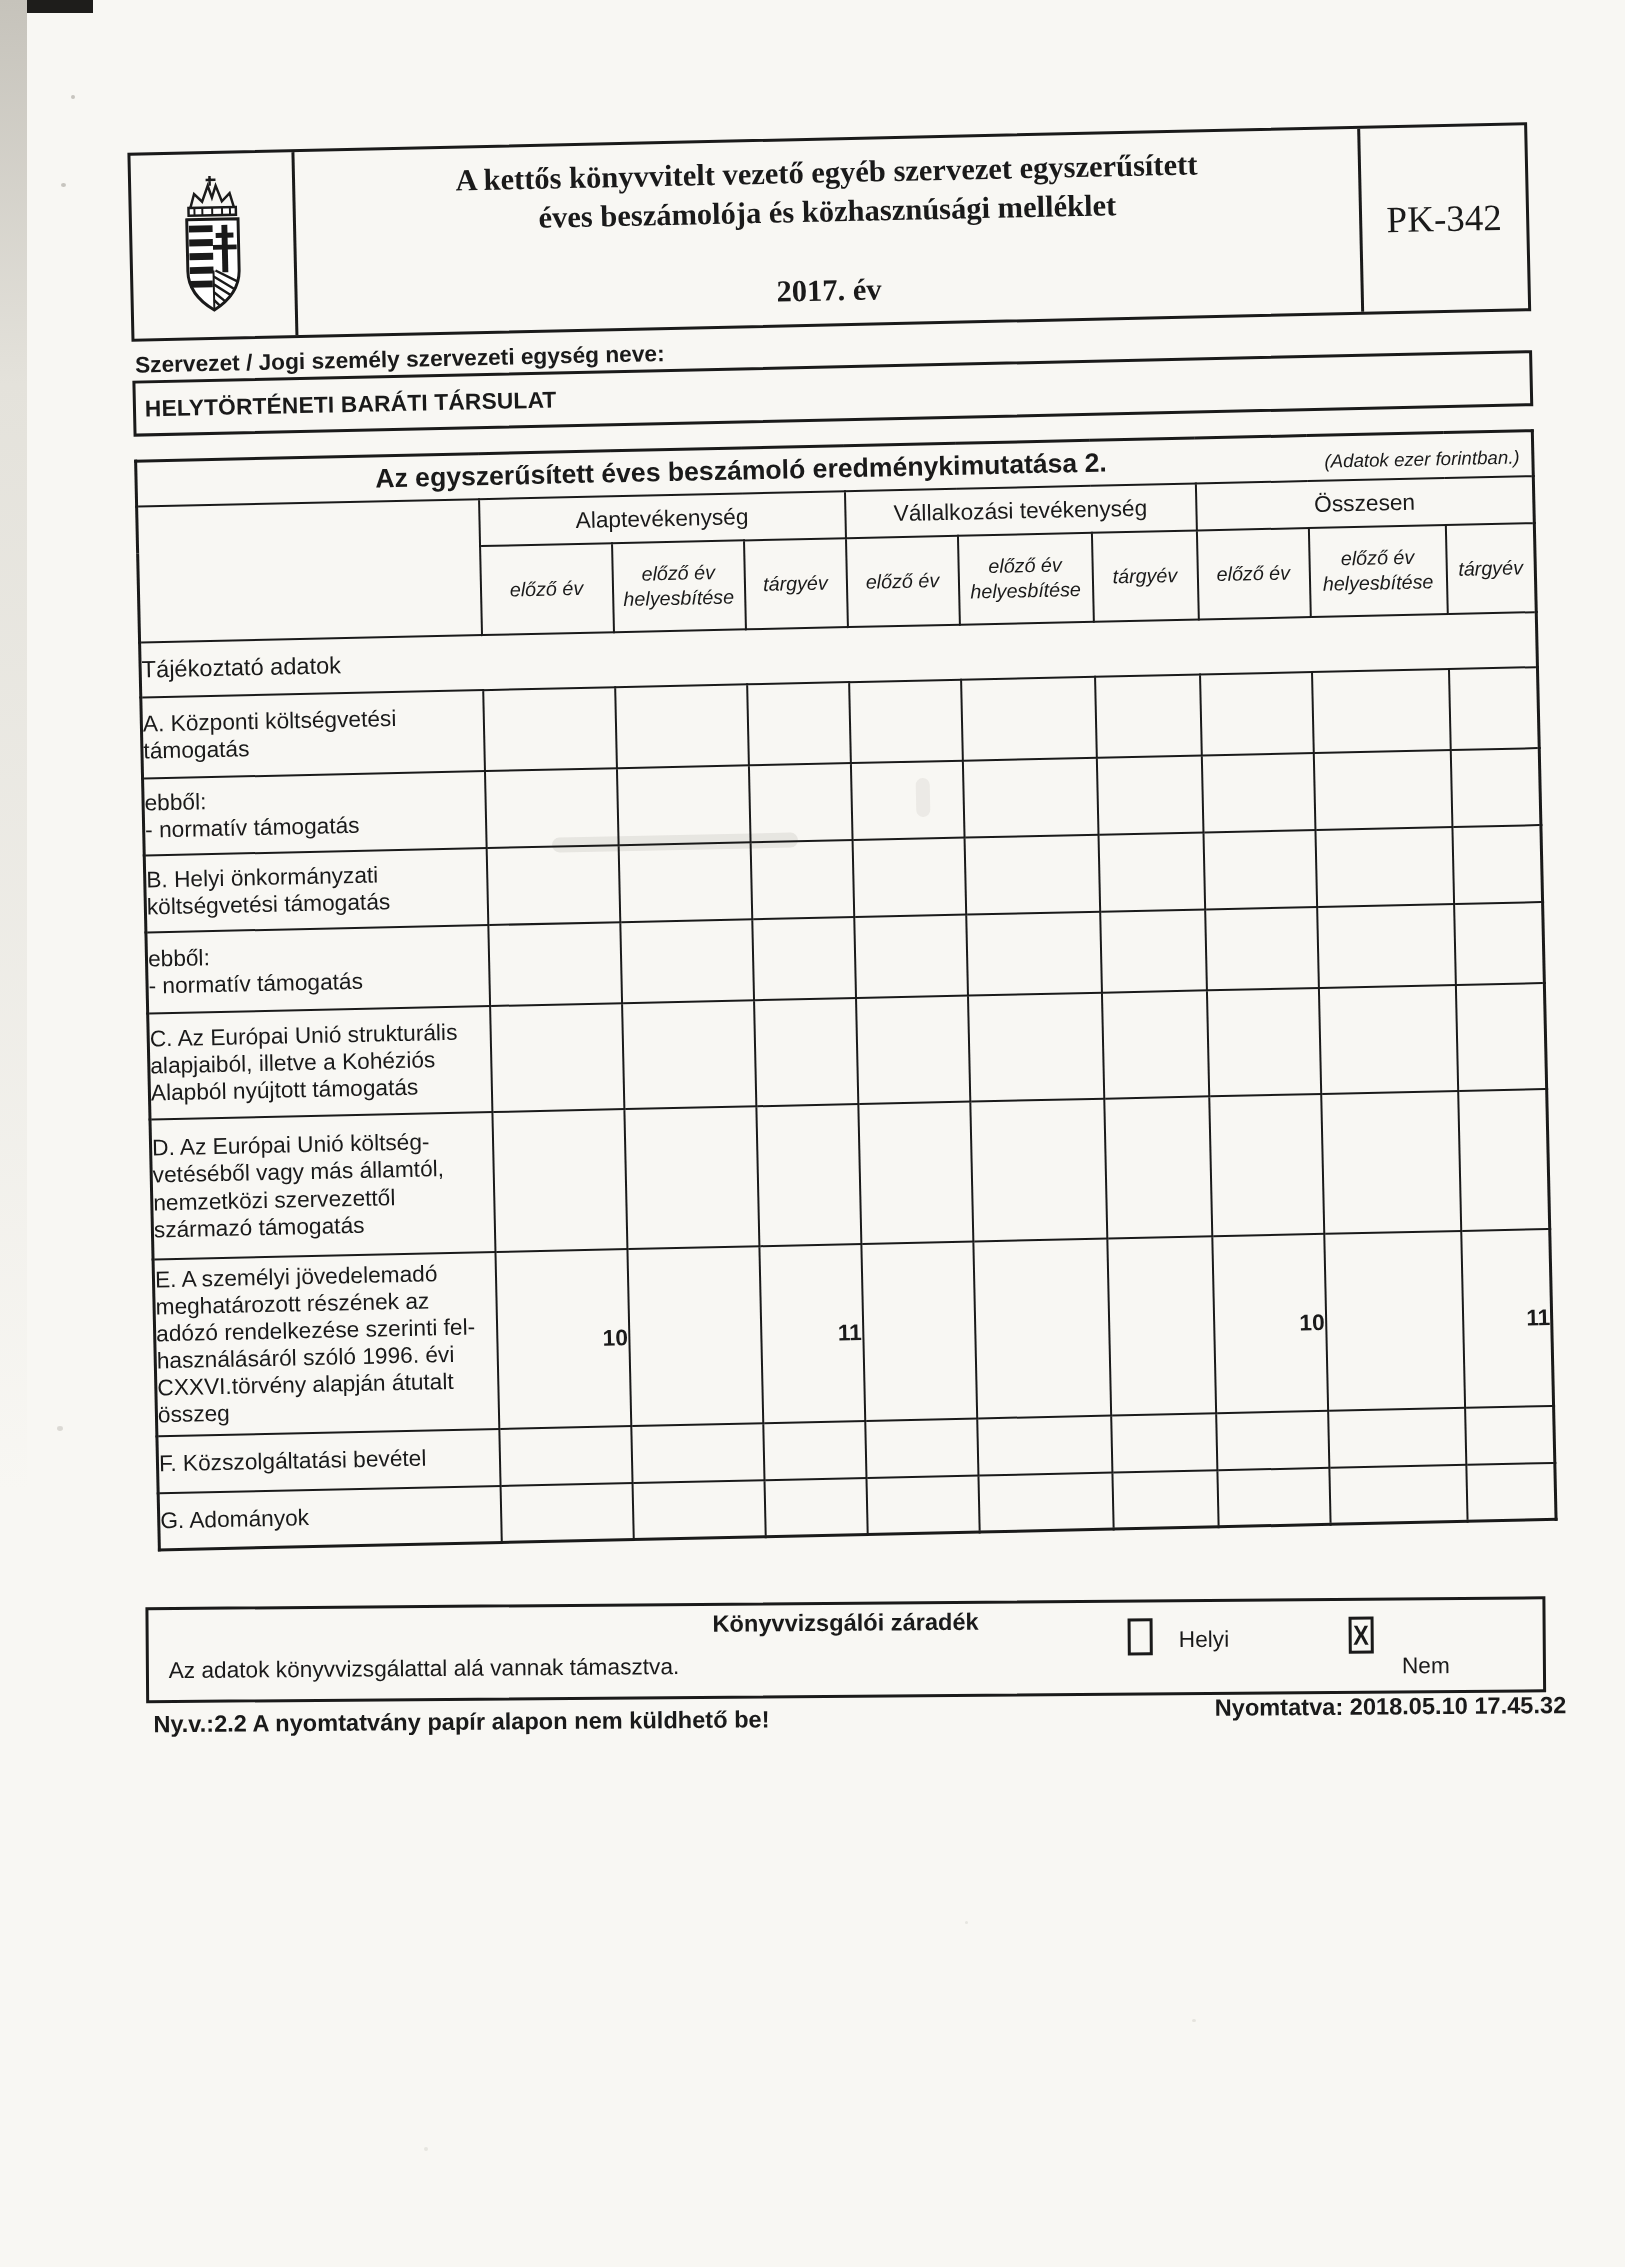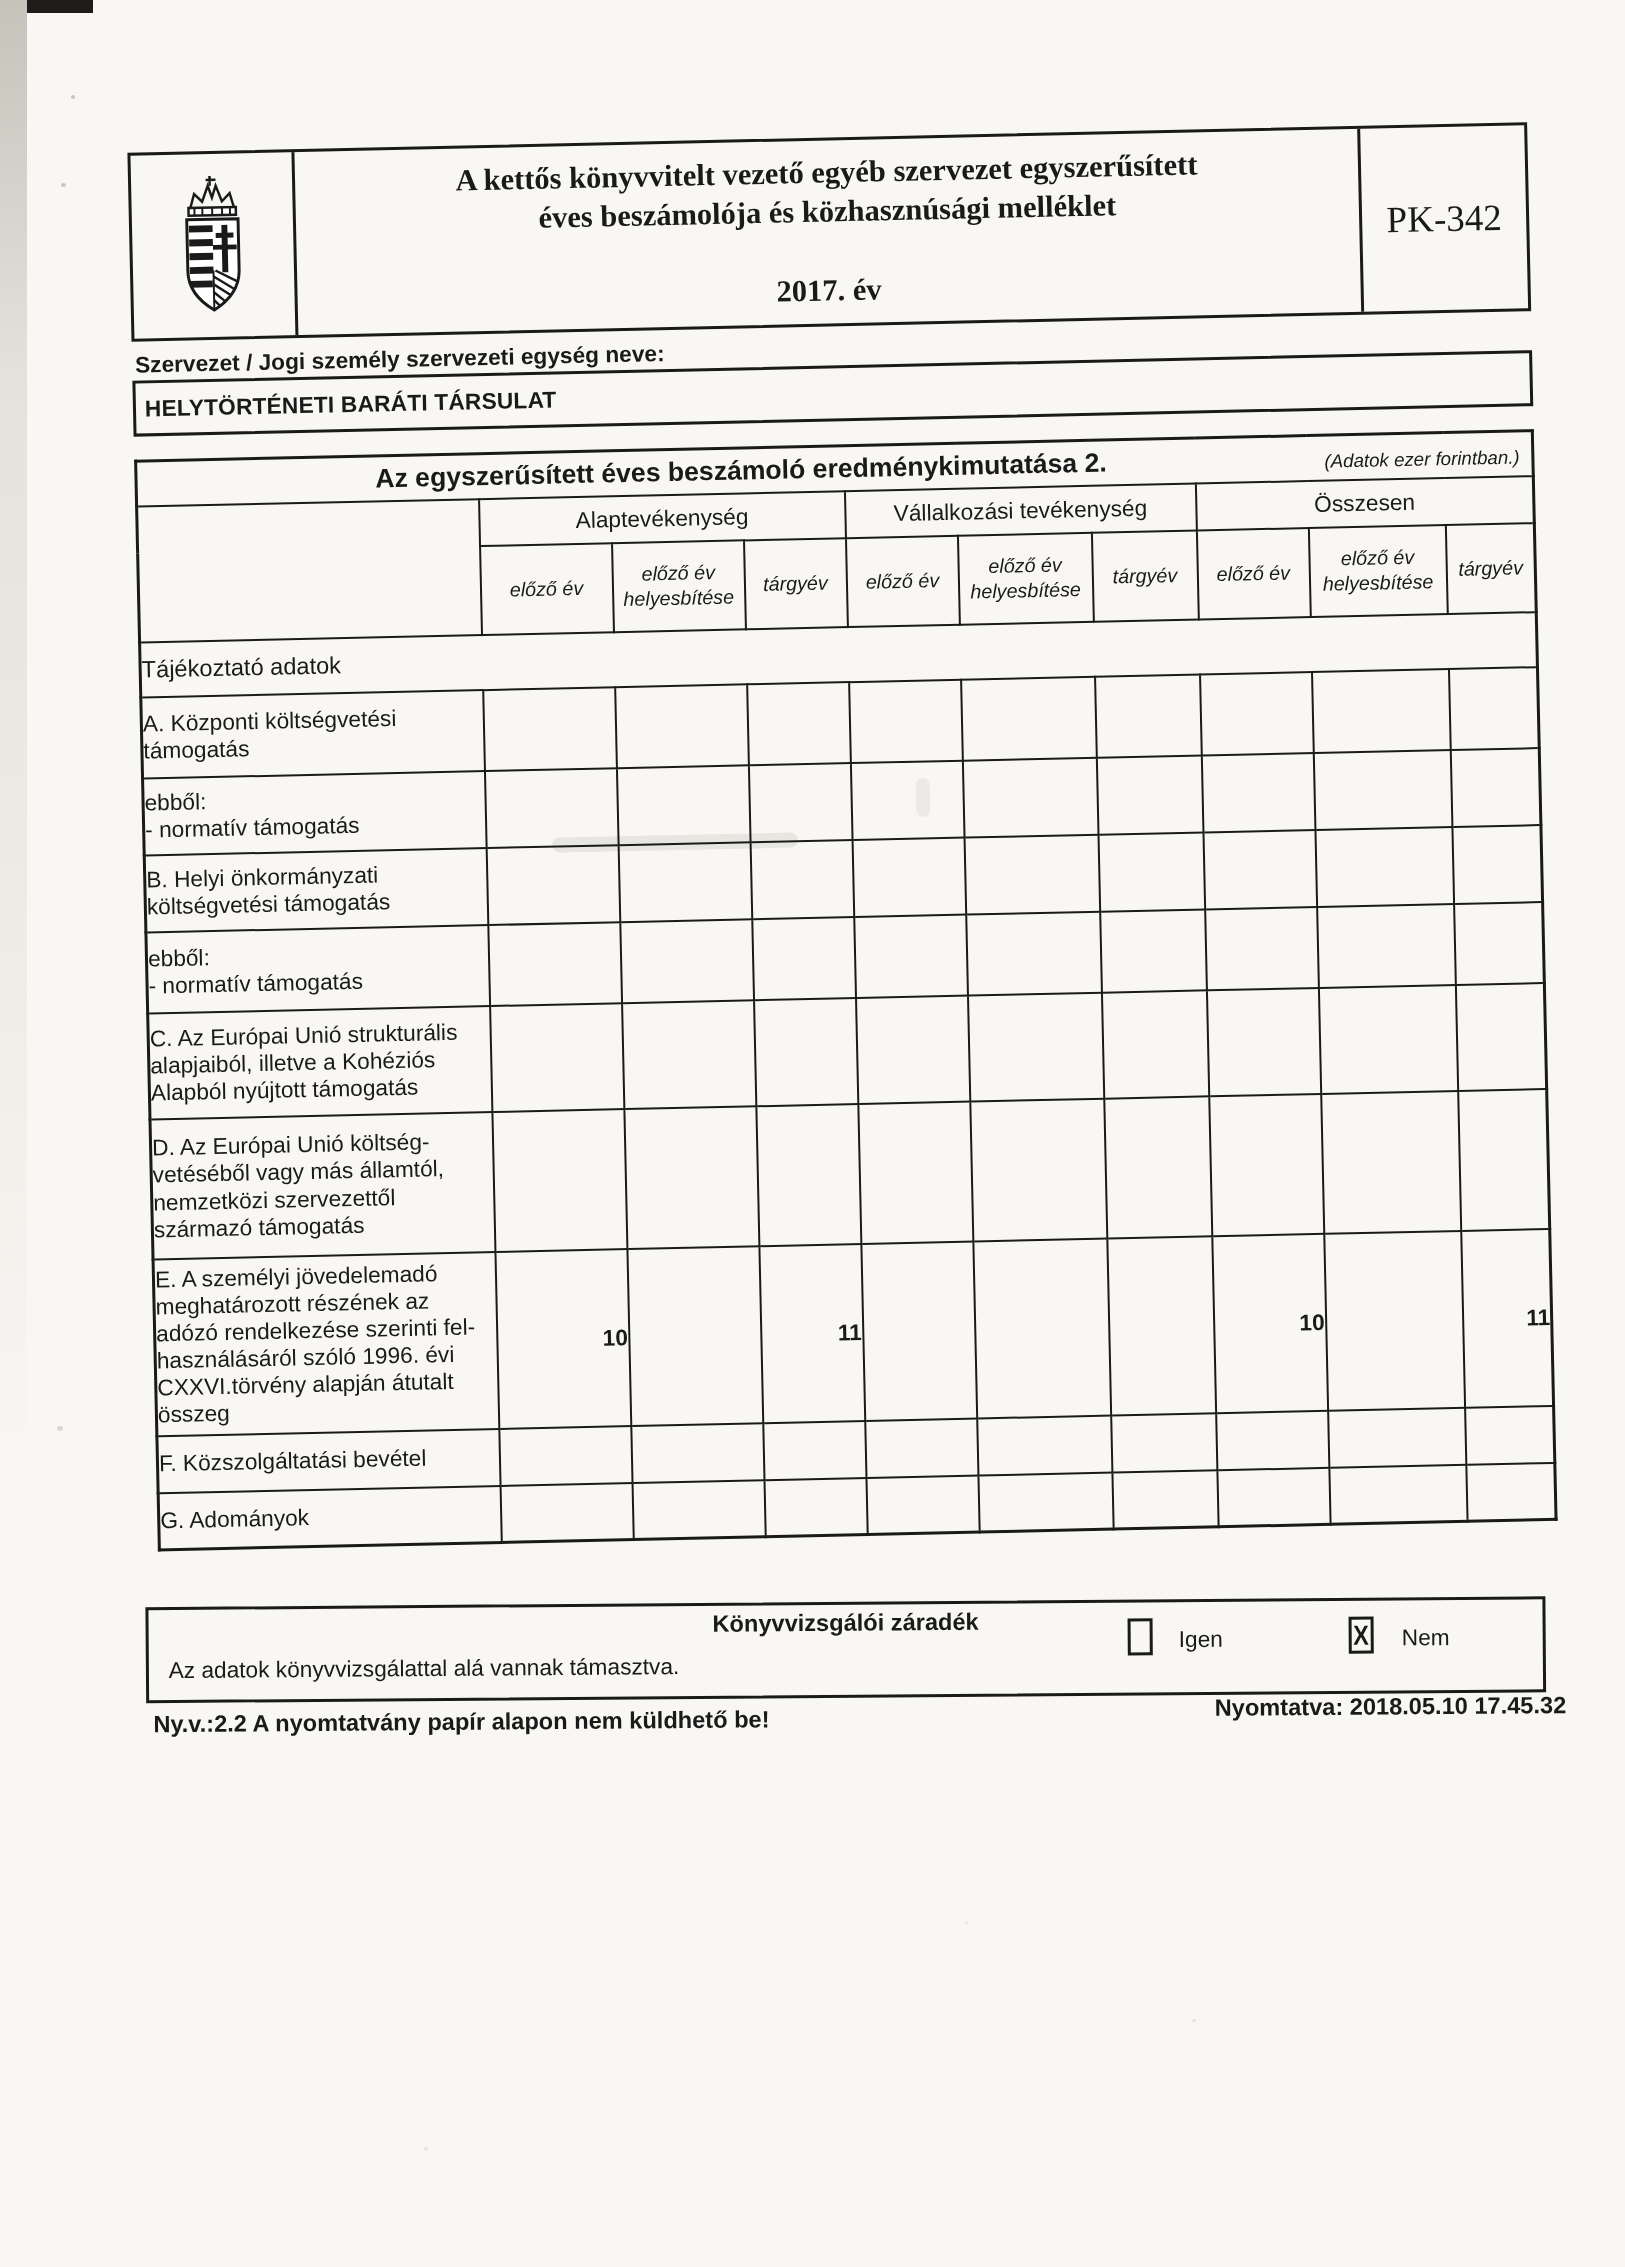--- a/index.html
+++ b/index.html
@@ -77,21 +77,21 @@
   .audit-stmt { position:absolute; left:19.7px; top:47px; font-size:22.7px; }
   .chk { position:absolute; top:15.8px; width:24.6px; height:37px;
          border:3px solid #1a1a1a; box-sizing:border-box; display:flex;
          align-items:center; justify-content:center; }
   .chk .mark { font-size:27.6px; font-weight:bold; line-height:1;
                font-family:"Liberation Sans", sans-serif; transform:scaleX(0.85); }
   .chk.igen { left:979px; }
   .chk.nem  { left:1200px; }
   .chk-label { position:absolute; top:23.6px; font-size:22.7px; }
   .chk-label.igen { left:1030px; }
-  .chk-label.nem  { left:1253px; }
+  .chk-label.nem  { left:1253px;margin-top:28px; }
 
   
   .f-left  { position:absolute; left:153px; top:1706px; font-size:23.6px; font-weight:bold; }
   .f-right { position:absolute; right:59px; top:1698px; font-size:23.6px; font-weight:bold; }
 </style>
 </head>
 <body>
 
 <div class="page">
 
@@ -327,21 +327,21 @@
   </div>
 
   <div class="doc2">
 
     <div class="audit-box">
       <div class="audit-title">Könyvvizsgálói záradék</div>
       <span class="audit-stmt">Az adatok könyvvizsgálattal alá vannak támasztva.</span>
       <span class="chk igen">
           <span class="mark"></span>
         </span>
-      <span class="chk-label igen">Igen</span>
+      <span class="chk-label igen">Helyi</span>
       <span class="chk nem">
           <span class="mark">X</span>
         </span>
       <span class="chk-label nem">Nem</span>
     </div>
 
     <span class="f-left">Ny.v.:2.2 A nyomtatvány papír alapon nem küldhető be!</span>
     <span class="f-right">Nyomtatva: 2018.05.10 17.45.32</span>
 
   </div>

